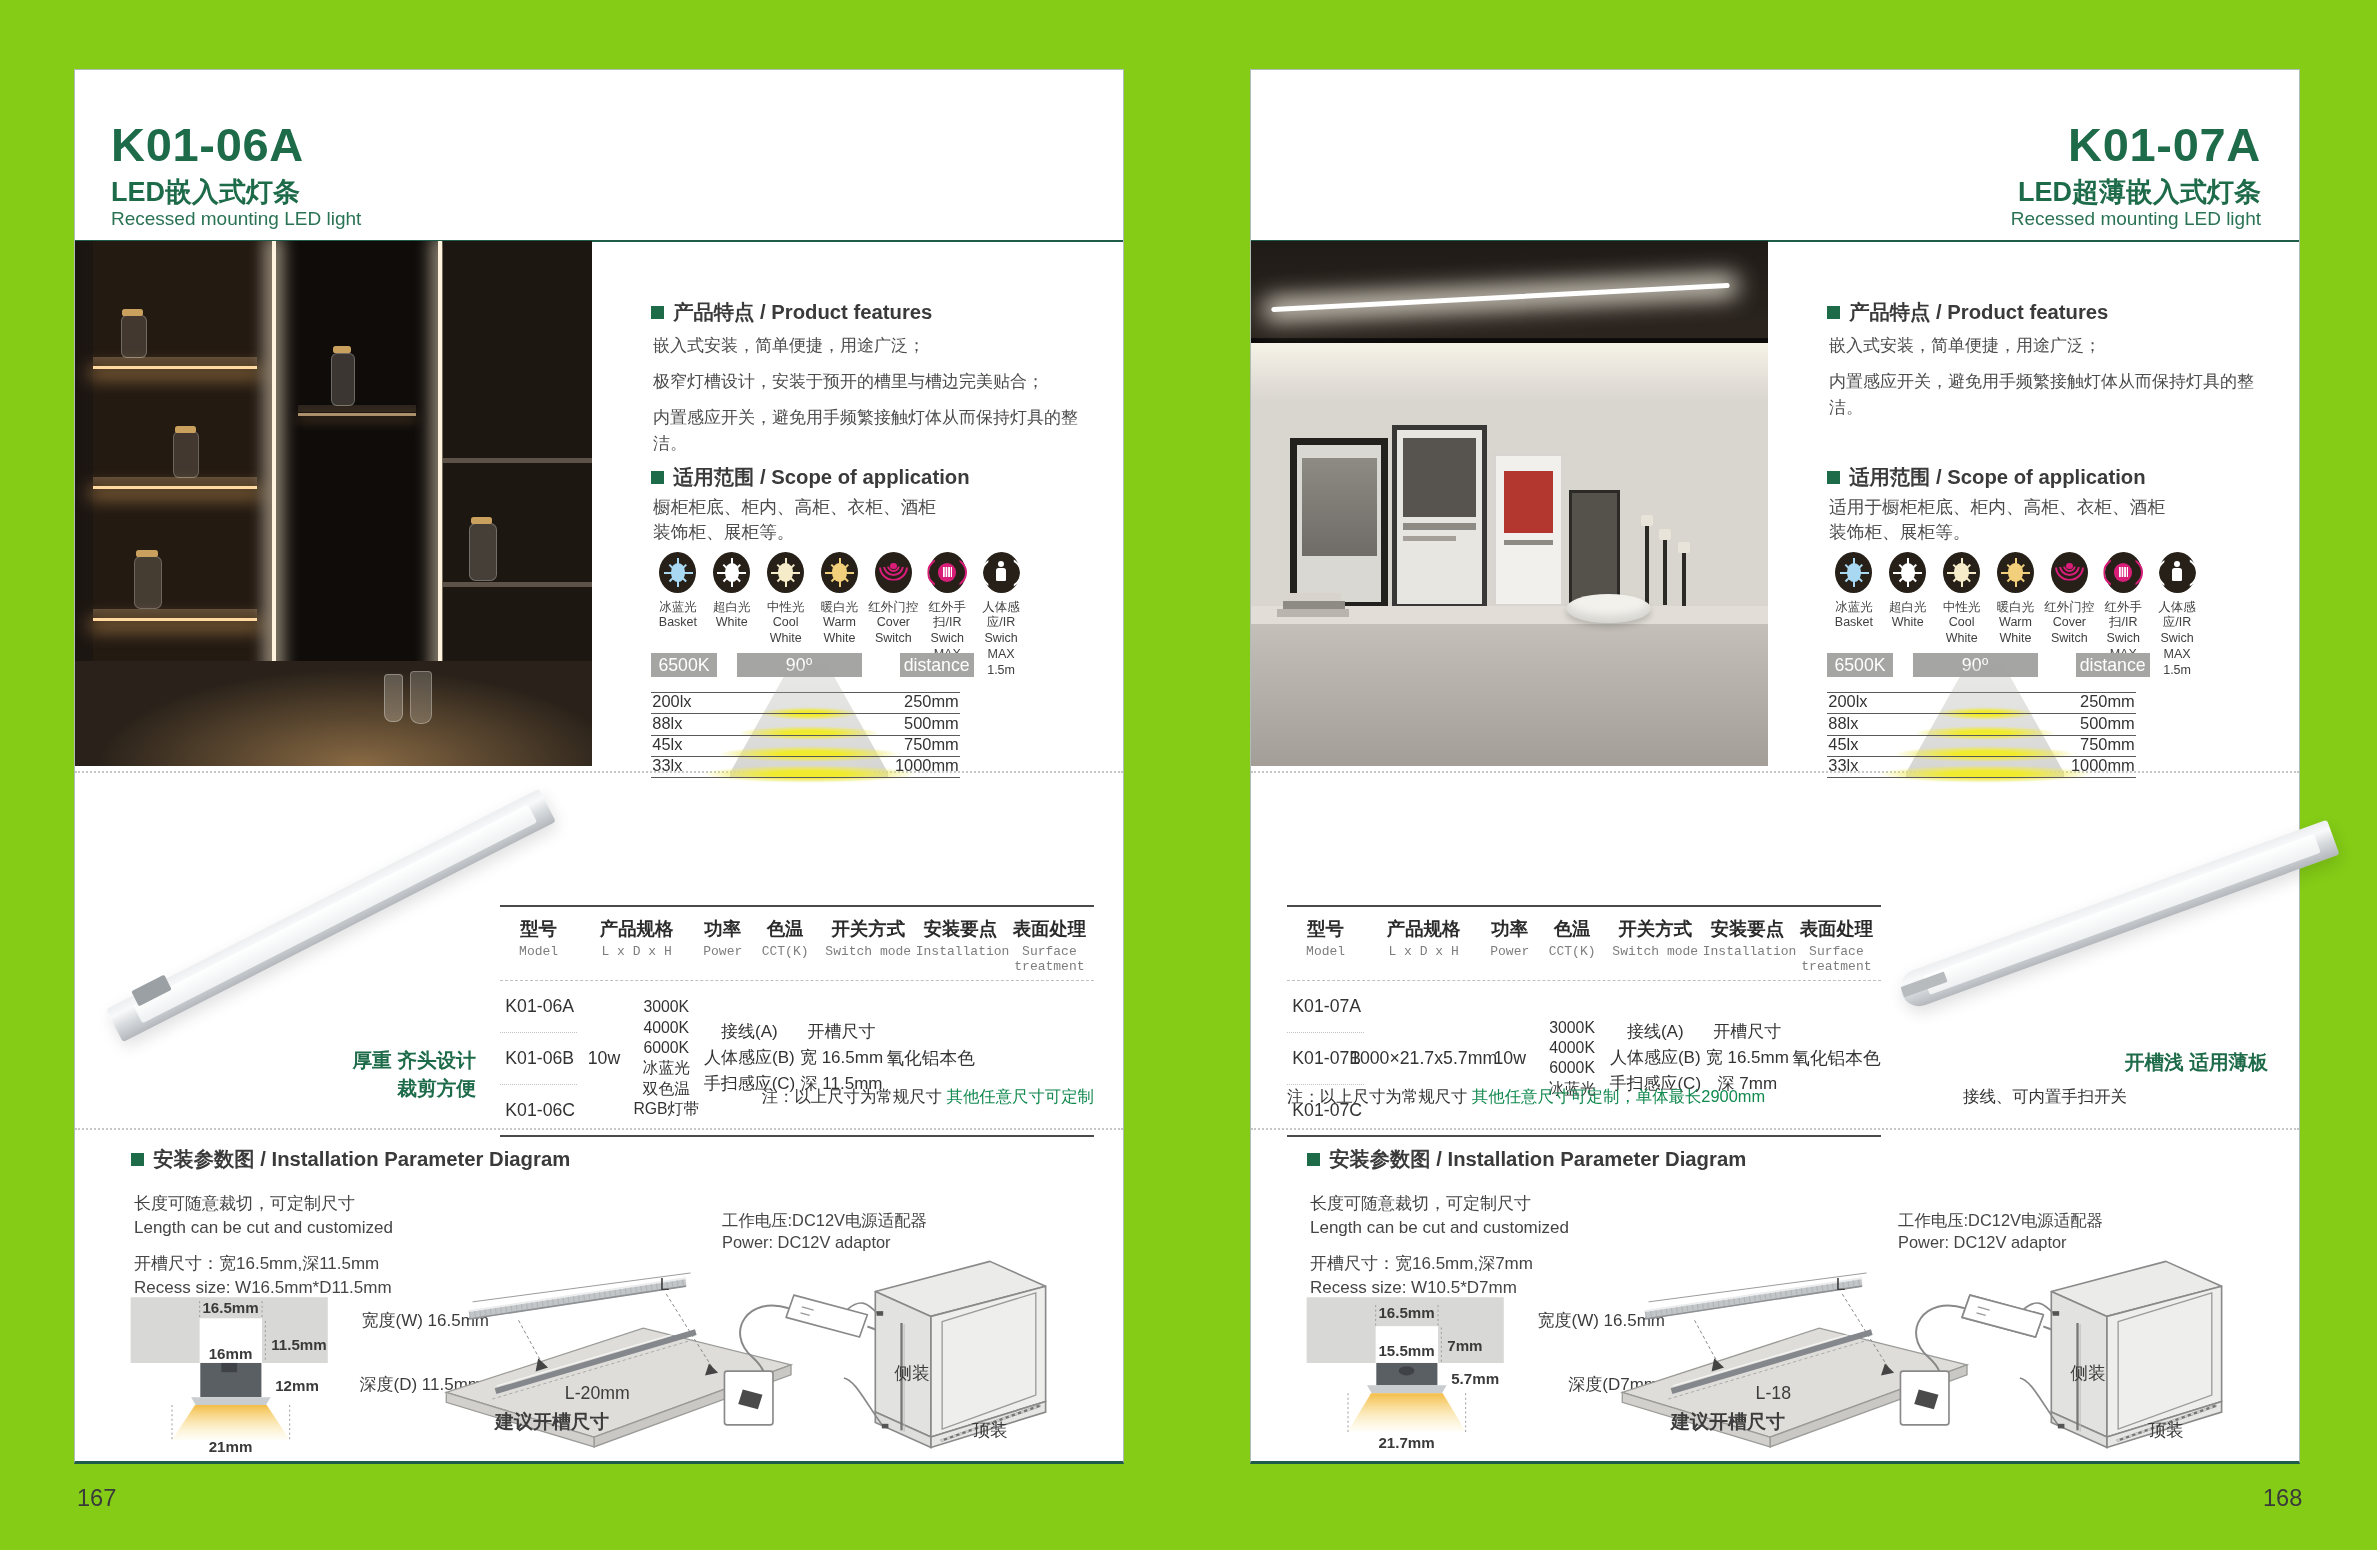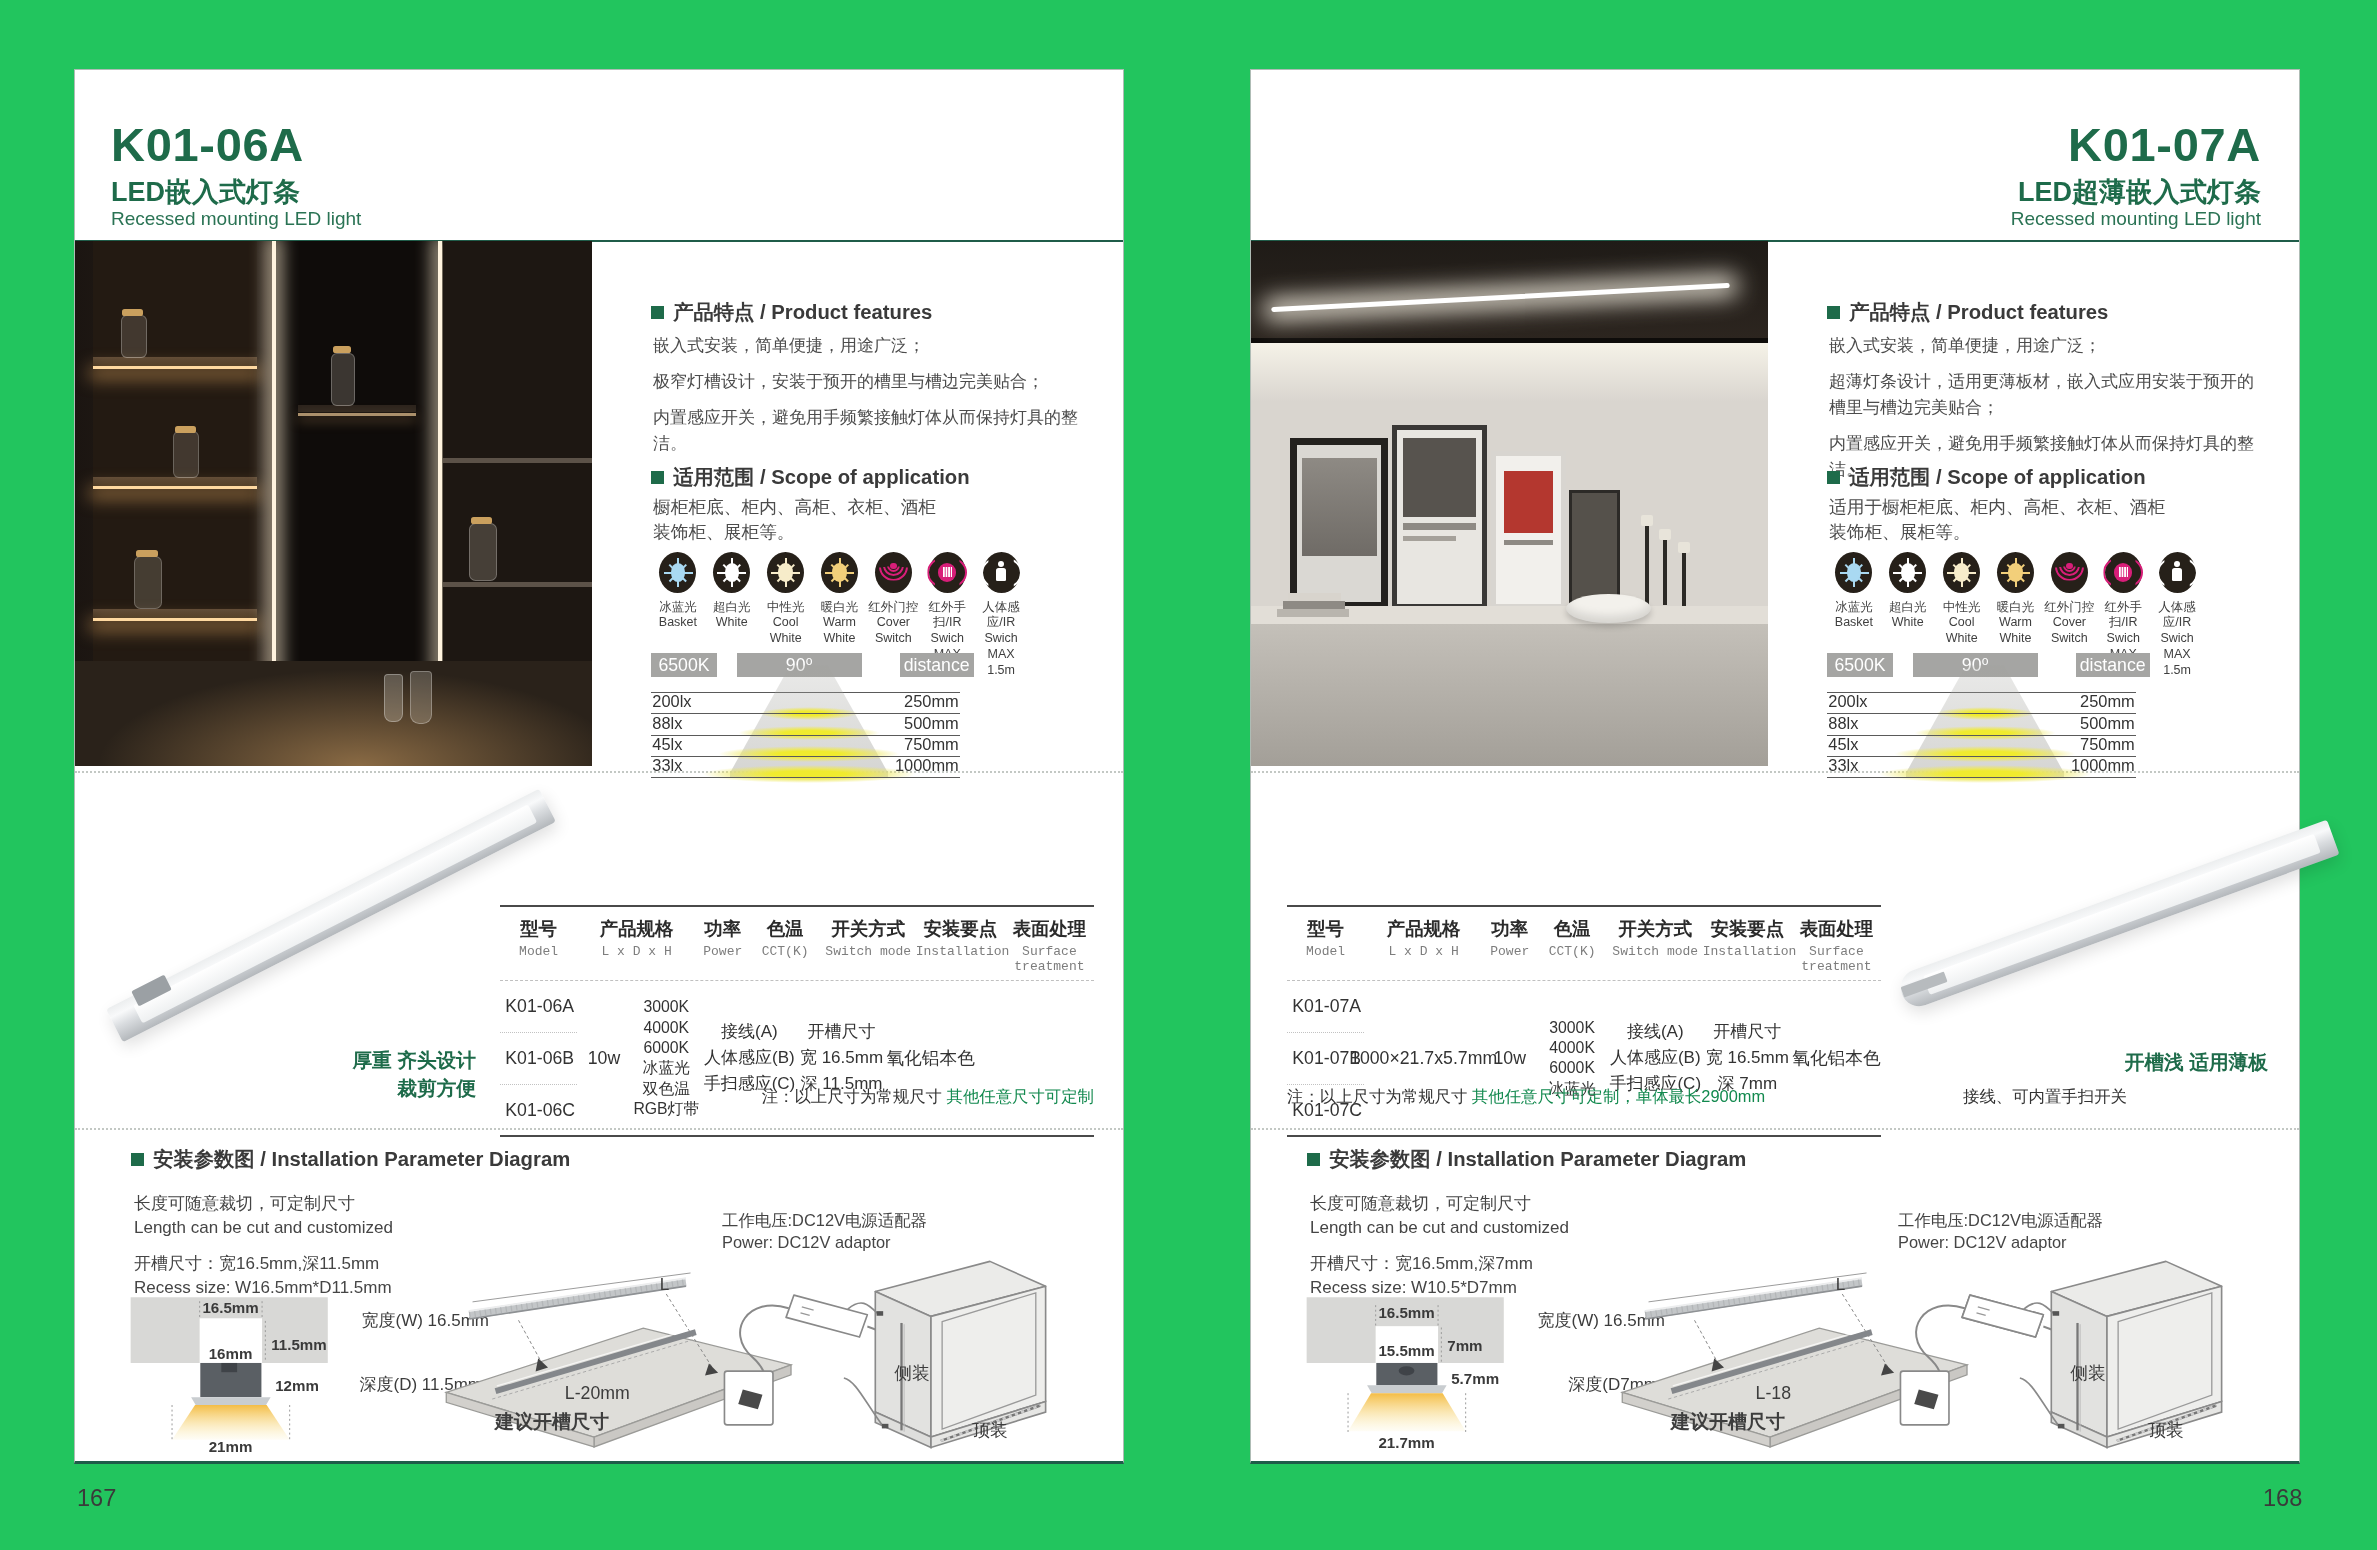--- a/index.html
+++ b/index.html
@@ -1,16 +1,16 @@
 <!DOCTYPE html>
 <html style="font-size:10.5px"><head>
 <meta charset="utf-8">
 <style>
   html,body{margin:0;padding:0;background:#e7ebe9;}
-  #canvas{position:relative;width:2377px;height:1550px;background:#22c55e;
+  #canvas{position:relative;width:2377px;height:1550px;background:#84cc16;
     font-family:"Liberation Sans","DejaVu Sans",sans-serif;overflow:hidden;color:#3f3f3f;}
   .pos{position:absolute;}
   [data-bind]:empty{display:none;}
 
   
   .page{position:absolute;top:69px;width:1050px;height:1395px;background:#ffffff;
     border:1.3px solid #aebcb5;border-bottom:3.3px solid #1f5c49;box-sizing:border-box;}
   .pL{left:74px;} .pR{left:1250px;}
   .pgnum{position:absolute;top:1485px;font-size:23.6px;color:#3a3a3a;}
 
@@ -478,21 +478,20 @@
       <div style="left:26px;top:368px;width:72px;height:7.9px;background:#b9b5ae;"></div>
       <div style="left:31.5px;top:360px;width:62px;height:7.9px;background:#8e8a84;"></div>
       <div style="left:37px;top:352px;width:53px;height:7.9px;background:#d8d4cd;"></div>
     </div>
 
     <div class="sec-head" style="left:576px;top:228px;">
       <span class="sq"></span><span data-bind="shared.features_label">产品特点 / Product features</span>
     </div>
     <div class="pos" style="left:578px;top:263px;width:433px;">
       <div class="para" data-bind="pages.1.features.0">嵌入式安装，简单便捷，用途广泛；</div>
-      <div class="para" data-bind="pages.1.features.1">超薄灯条设计，适用更薄板材，嵌入式应用安装于预开的槽里与槽边完美贴合；</div>
       <div class="para" data-bind="pages.1.features.2">内置感应开关，避免用手频繁接触灯体从而保持灯具的整洁。</div>
     </div>
     <div class="sec-head" style="left:576px;top:393px;">
       <span class="sq"></span><span data-bind="shared.scope_label">适用范围 / Scope of application</span>
     </div>
     <div class="pos" style="left:578px;top:425px;width:433px;font-size:17.7px;line-height:25px;color:#4c4c4c;">
       <div data-bind="pages.1.scope.0">适用于橱柜柜底、柜内、高柜、衣柜、酒柜</div>
       <div data-bind="pages.1.scope.1">装饰柜、展柜等。</div>
     </div>
 

